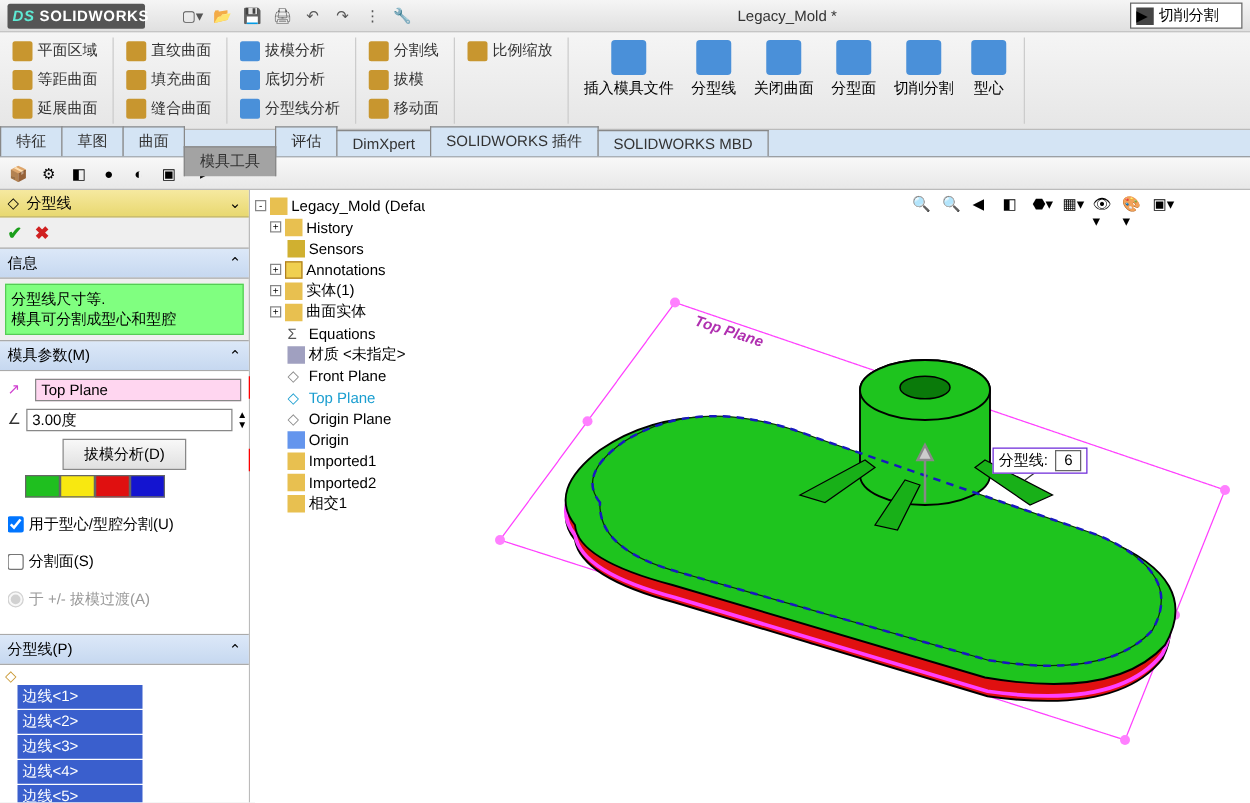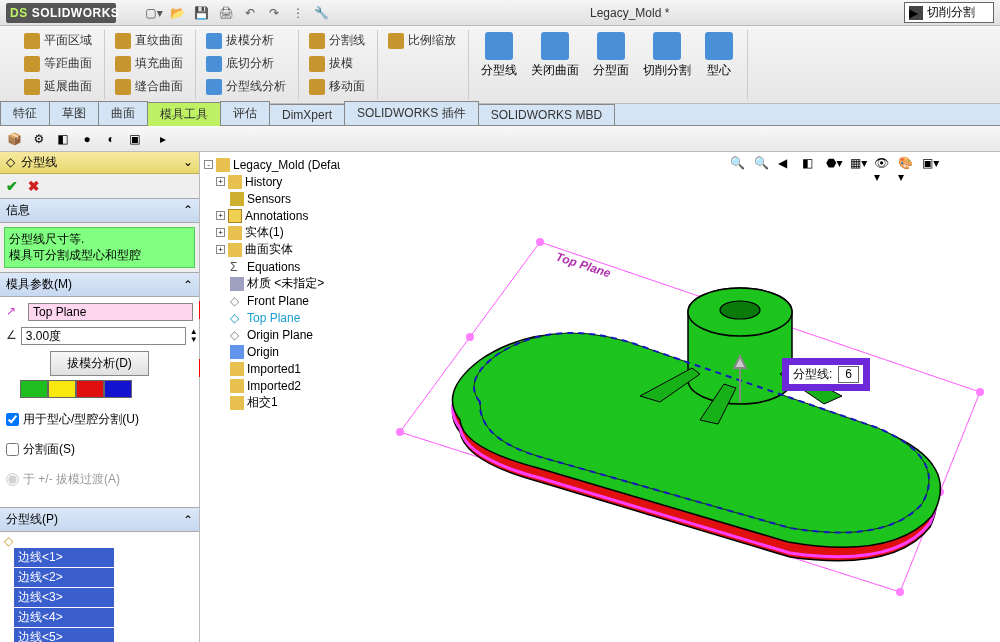--- a/index.html
+++ b/index.html
@@ -1,40 +1,40 @@
 <!DOCTYPE html>
 <html><head>
 <meta charset="utf-8">
 <style>
 * { margin: 0; padding: 0; box-sizing: border-box; font-family: "Microsoft YaHei", Arial, sans-serif; font-size: 12px; }
 body { background: #e8e8e8; width: 1000px; height: 642px; overflow: hidden; position: relative; }
 
 
 .title-bar { height: 26px; background: linear-gradient(#f5f5f5, #e0e0e0); border-bottom: 1px solid #bbb; display: flex; align-items: center; padding: 0 6px; }
 .logo { width: 110px; height: 20px; background: #555; color: #fff; font-weight: bold; font-size: 11px; display: flex; align-items: center; padding-left: 4px; letter-spacing: 0.5px; border-radius: 2px; }
-.logo-ds { color: #bef264; margin-right: 4px; }
+.logo-ds { color: #5eead4; font-style: italic; margin-right: 4px; }
 .title-icons { margin-left: 30px; display: flex; gap: 8px; }
 .title-icons span { width: 16px; height: 16px; display: inline-flex; align-items: center; justify-content: center; color: #555; }
 .title-filename { margin-left: 260px; font-size: 12px; color: #333; }
 .title-search { margin-left: auto; border: 1px solid #666; padding: 1px 4px; display: flex; align-items: center; gap: 4px; background: #fff; width: 90px; }
 .title-search .s-icon { width: 14px; height: 14px; background: #444; }
 
 
-.ribbon { background: linear-gradient(#f5f5f5, #e6e6e6); border-bottom: 1px solid #bbb; height: 78px; display: flex; padding: 4px 20px; gap: 2px; }
+.ribbon { background: linear-gradient(#f5f5f5, #e6e6e6); border-bottom: 1px solid #bbb; height: 78px; display: flex; padding: 4px 6px; gap: 2px; }
 .ribbon-group { display: flex; flex-direction: column; gap: 2px; border-right: 1px solid #ccc; padding-right: 8px; margin-right: 4px; }
 .ribbon-btn { display: flex; align-items: center; gap: 4px; padding: 2px 4px; color: #333; font-size: 12px; white-space: nowrap; }
 .ribbon-btn .ic { width: 16px; height: 16px; background: #c8962f; border-radius: 2px; flex-shrink: 0; }
 .ribbon-btn .ic.blue { background: #4a90d9; }
 .ribbon-big { display: flex; flex-direction: column; align-items: center; padding: 2px 6px; font-size: 11px; text-align: center; }
 .ribbon-big .big-ic { width: 28px; height: 28px; background: #4a90d9; margin-bottom: 2px; border-radius: 3px; }
 
 
 .cmd-tabs { background: #d4e4f4; height: 22px; display: flex; align-items: flex-end; border-bottom: 1px solid #888; }
 .cmd-tab { padding: 3px 12px; border: 1px solid #888; border-bottom: none; margin-right: -1px; background: #d4e4f4; font-size: 12px; color: #333; cursor: pointer; }
-.cmd-tab.active { background: #bef264; position: relative; top: 1px; }
+.cmd-tab.active { background: #a3a3a3; position: relative; top: 16px; }
 
 
 .mini-toolbar { height: 26px; background: linear-gradient(#f8f8f8,#e8e8e8); border-bottom: 1px solid #bbb; display:flex; align-items:center; padding:0 6px; gap:6px; }
 .mini-toolbar span { width:18px; height:18px; display:inline-flex; align-items:center; justify-content:center; }
 
 
 .main { display: flex; height: 490px; }
 .sidebar { width: 200px; background: #efefef; border-right: 1px solid #bbb; display:flex; flex-direction:column; }
 .sidebar-header { background: linear-gradient(#f6e9a0,#e8d870); height: 22px; display:flex; align-items:center; padding: 0 6px; gap:6px; border-bottom:1px solid #c0b050; position:relative; }
 .sidebar-header .chev { margin-left:auto; }
@@ -73,21 +73,21 @@
 .tree-ic.ann { background:#f0d050; border:1px solid #b08020; }
 .tree-ic.origin { background:#6495ed; }
 .tree-row.sel { color:#1a9ed0; }
 .exp { width:9px; height:9px; border:1px solid #888; font-size:8px; line-height:7px; text-align:center; flex-shrink:0; }
 
 .view-toolbar { position:absolute; top:4px; right:60px; display:flex; gap:6px; }
 .view-toolbar span { width:18px; height:18px; }
 
 .canvas { position:absolute; left:140px; top:0; right:0; bottom:0; }
 .canvas svg { width:100%; height:100%; }
-.callout-label { position:absolute; right:130px; top:206px; background:#fff; border:7px solid #6d28d9; padding:1px 4px; font-size:11px; display:flex; gap:6px; }
+.callout-label { position:absolute; right:130px; top:206px; background:#fff; border:1px solid #6d28d9; padding:1px 4px; font-size:11px; display:flex; gap:6px; }
 .callout-label .box { border:1px solid #666; padding:0 6px; }
 </style>
 </head>
 <body>
 
 <div class="title-bar">
   <div class="logo">
     <span class="logo-ds">DS</span>
     <span>SOLIDWORKS</span>
   </div>
@@ -165,20 +165,24 @@
         <span>移动面</span>
       </div>
   </div>
   <div class="ribbon-group">
     <div class="ribbon-btn">
         <span class="ic"></span>
         <span>比例缩放</span>
       </div>
   </div>
   <div class="ribbon-group" style="flex-direction:row; align-items:flex-start;">
+    <div class="ribbon-big">
+        <div class="big-ic"></div>
+        <span>插入模具文件</span>
+      </div>
     <div class="ribbon-big">
         <div class="big-ic"></div>
         <span>分型线</span>
       </div>
     <div class="ribbon-big">
         <div class="big-ic"></div>
         <span>关闭曲面</span>
       </div>
     <div class="ribbon-big">
         <div class="big-ic"></div>

